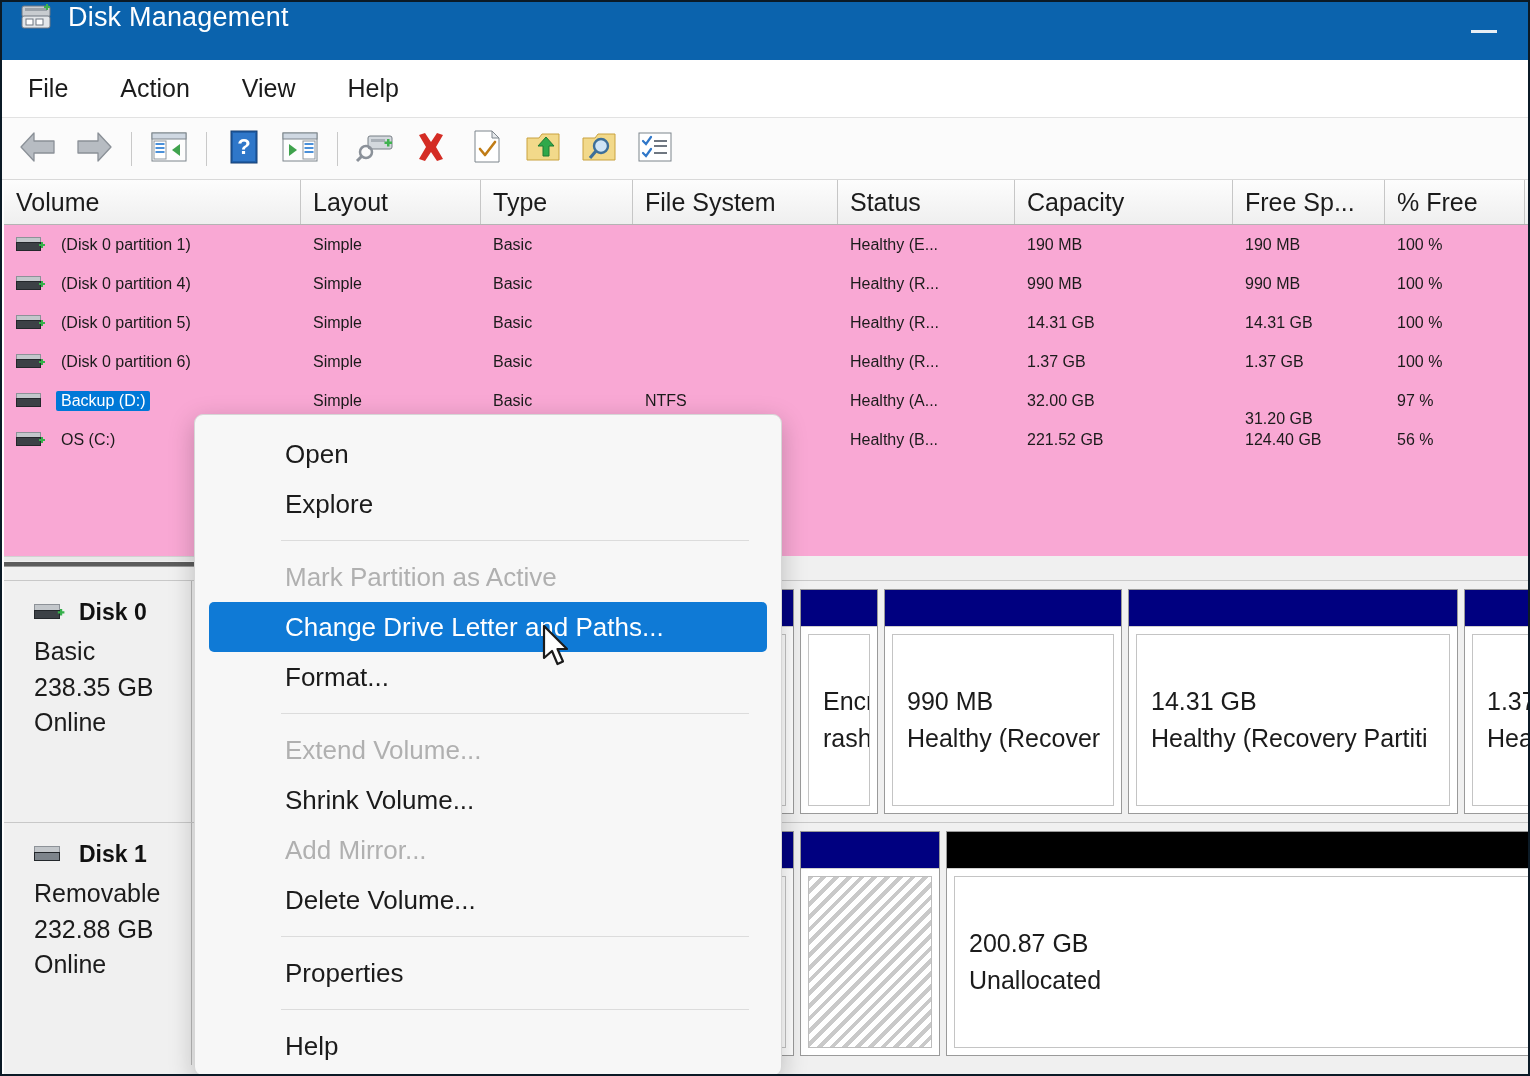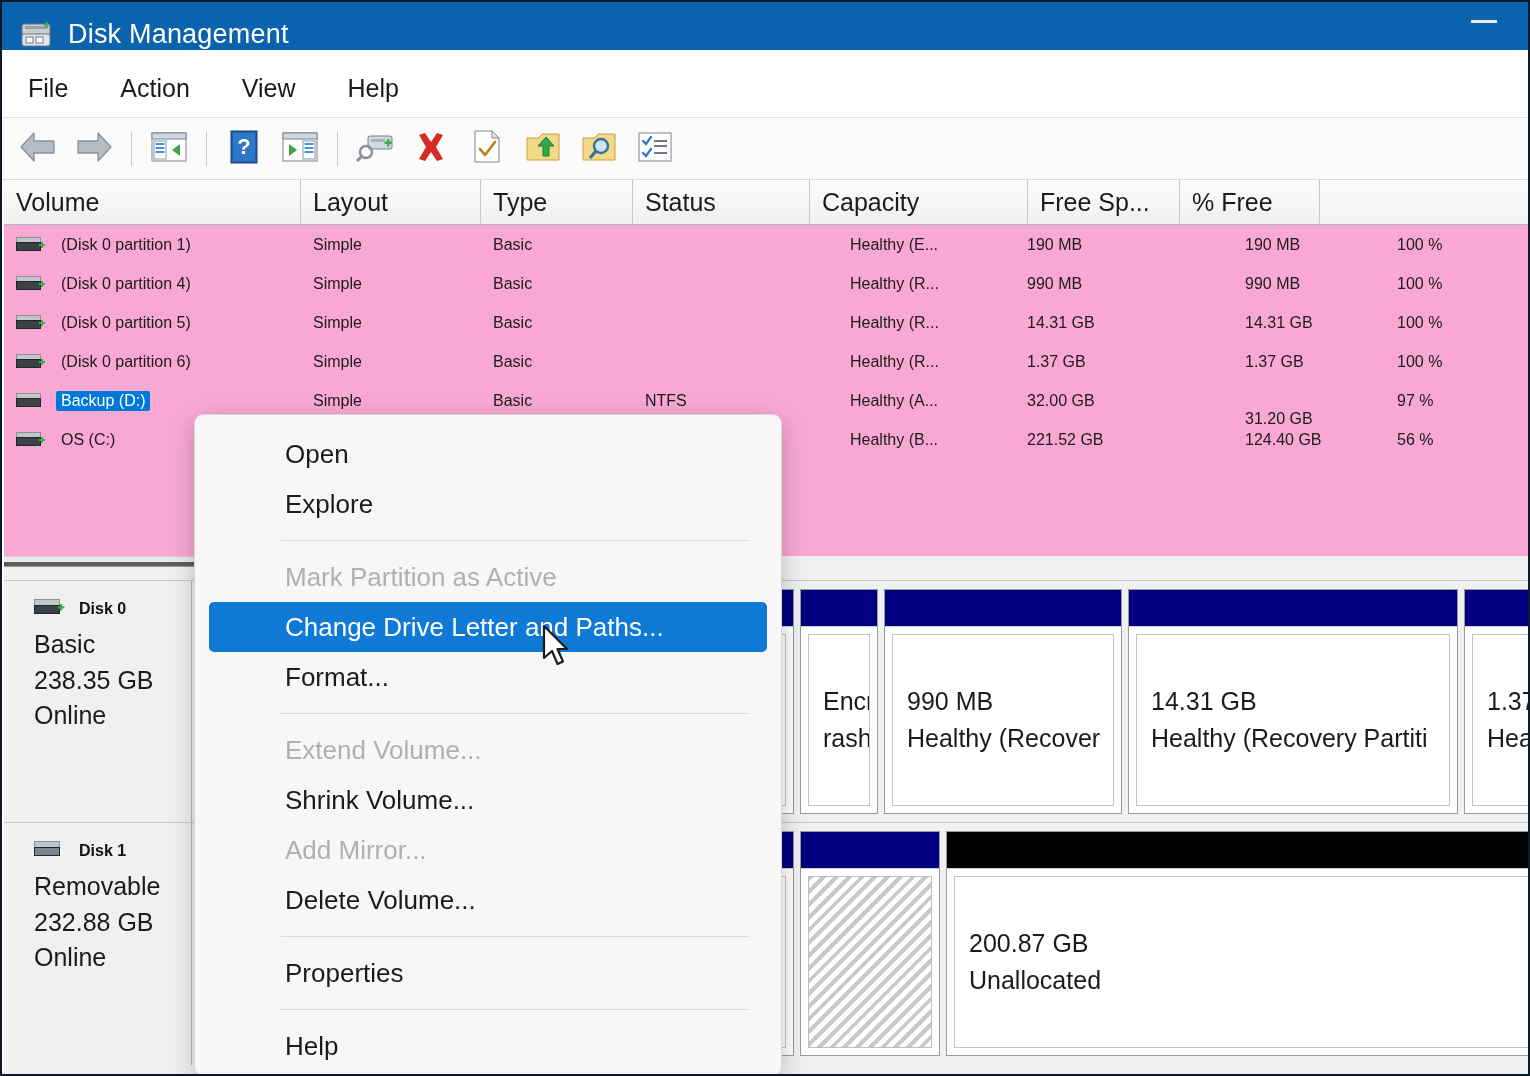--- a/index.html
+++ b/index.html
@@ -6,22 +6,22 @@
   body{
     width:1530px;height:1076px;overflow:hidden;
     font-family:"Liberation Sans", sans-serif;
     background:#ffffff;
     -webkit-font-smoothing:antialiased;
   }
   #app{position:relative;width:1530px;height:1076px;box-sizing:border-box;border:2px solid #0b1a26;overflow:hidden;background:#fff;}
 
   
   .titlebar{
-    position:absolute;left:0;top:0;width:1526px;height:48px;
-    background:#0b63ad;display:flex;align-items:flex-end;
+    position:absolute;left:0;top:0;width:1526px;height:58px;
+    background:#0b63ad;display:flex;align-items:flex-start;
   }
   .title-icon{width:34px;height:30px;margin-left:18px;position:relative;flex:none;}
   .title-text{
     color:#ffffff;font-size:27px;margin-left:14px;letter-spacing:.2px;
     font-family:"Liberation Sans", sans-serif;
   }
   .win-btns{margin-left:auto;display:flex;height:58px;}
   .win-btn{width:88px;height:58px;display:flex;align-items:center;justify-content:center;}
   .min-glyph{width:26px;height:3px;background:#e8eef4;display:block;}
 
@@ -66,21 +66,21 @@
   .splitter .trackline{position:absolute;left:0;top:0;width:380px;height:4px;background:#e9e9e9;border-top:1px solid #d2d2d2;}
 
   
   .diskmap{position:absolute;left:2px;top:578px;width:1524px;height:494px;background:#f0f0f0;overflow:hidden;}
   .disk-row{position:absolute;left:0;display:flex;box-sizing:border-box;border-top:1px solid #c8c8c8;}
   .disk-info{
     width:188px;flex:none;box-sizing:border-box;
     border-right:1px solid #b9b9b9;background:#f0f0f0;
     padding:18px 0 0 30px;
   }
-  .disk-title{display:flex;align-items:center;gap:12px;font-size:16px;font-weight:bold;color:#111;margin-bottom:8px;}
+  .disk-title{display:flex;align-items:center;gap:12px;font-size:23px;font-weight:bold;color:#111;margin-bottom:8px;}
   .disk-line{font-size:25px;color:#1b1b1b;line-height:1.42;}
   .parts{flex:1;display:flex;padding:8px 0 8px 8px;box-sizing:border-box;gap:6px;}
   .part{
     box-sizing:border-box;background:#fff;border:1px solid #9a9a9a;
     display:flex;flex-direction:column;overflow:hidden;flex:none;position:relative;
   }
   .part-cap{height:36px;background:#000080;flex:none;border-bottom:1px solid #cfcfcf;}
   .part-cap.black{background:#000000;}
   .part-inner{flex:1;margin:7px;border:1px solid #c4c4c4;display:flex;flex-direction:column;justify-content:center;
               padding-left:14px;box-sizing:border-box;background:#fff;overflow:hidden;}
@@ -263,20 +263,21 @@
         </svg>
       </span>
     </span>
   </div>
 
   <div class="listview">
     <div class="lv-header" id="lv-header">
         <div class="lv-th" style="width: 297px;">Volume</div>
         <div class="lv-th" style="width: 180px;">Layout</div>
         <div class="lv-th" style="width: 152px;">Type</div>
+        <div class="lv-th" style="width: 205px;">File System</div>
         <div class="lv-th" style="width: 177px;">Status</div>
         <div class="lv-th" style="width: 218px;">Capacity</div>
         <div class="lv-th" style="width: 152px;">Free Sp...</div>
         <div class="lv-th" style="width: 140px;">% Free</div>
       </div>
     <div class="lv-body" id="lv-body">
         <div class="lv-row">
           <div class="lv-td vol-cell" style="width: 297px;">
             <span class="drive-ico"><svg width="31" height="15" viewBox="0 0 31 15">
                 <rect x="0.5" y="0.5" width="24" height="5" fill="#c3c7cb" stroke="#8d9298"></rect>

